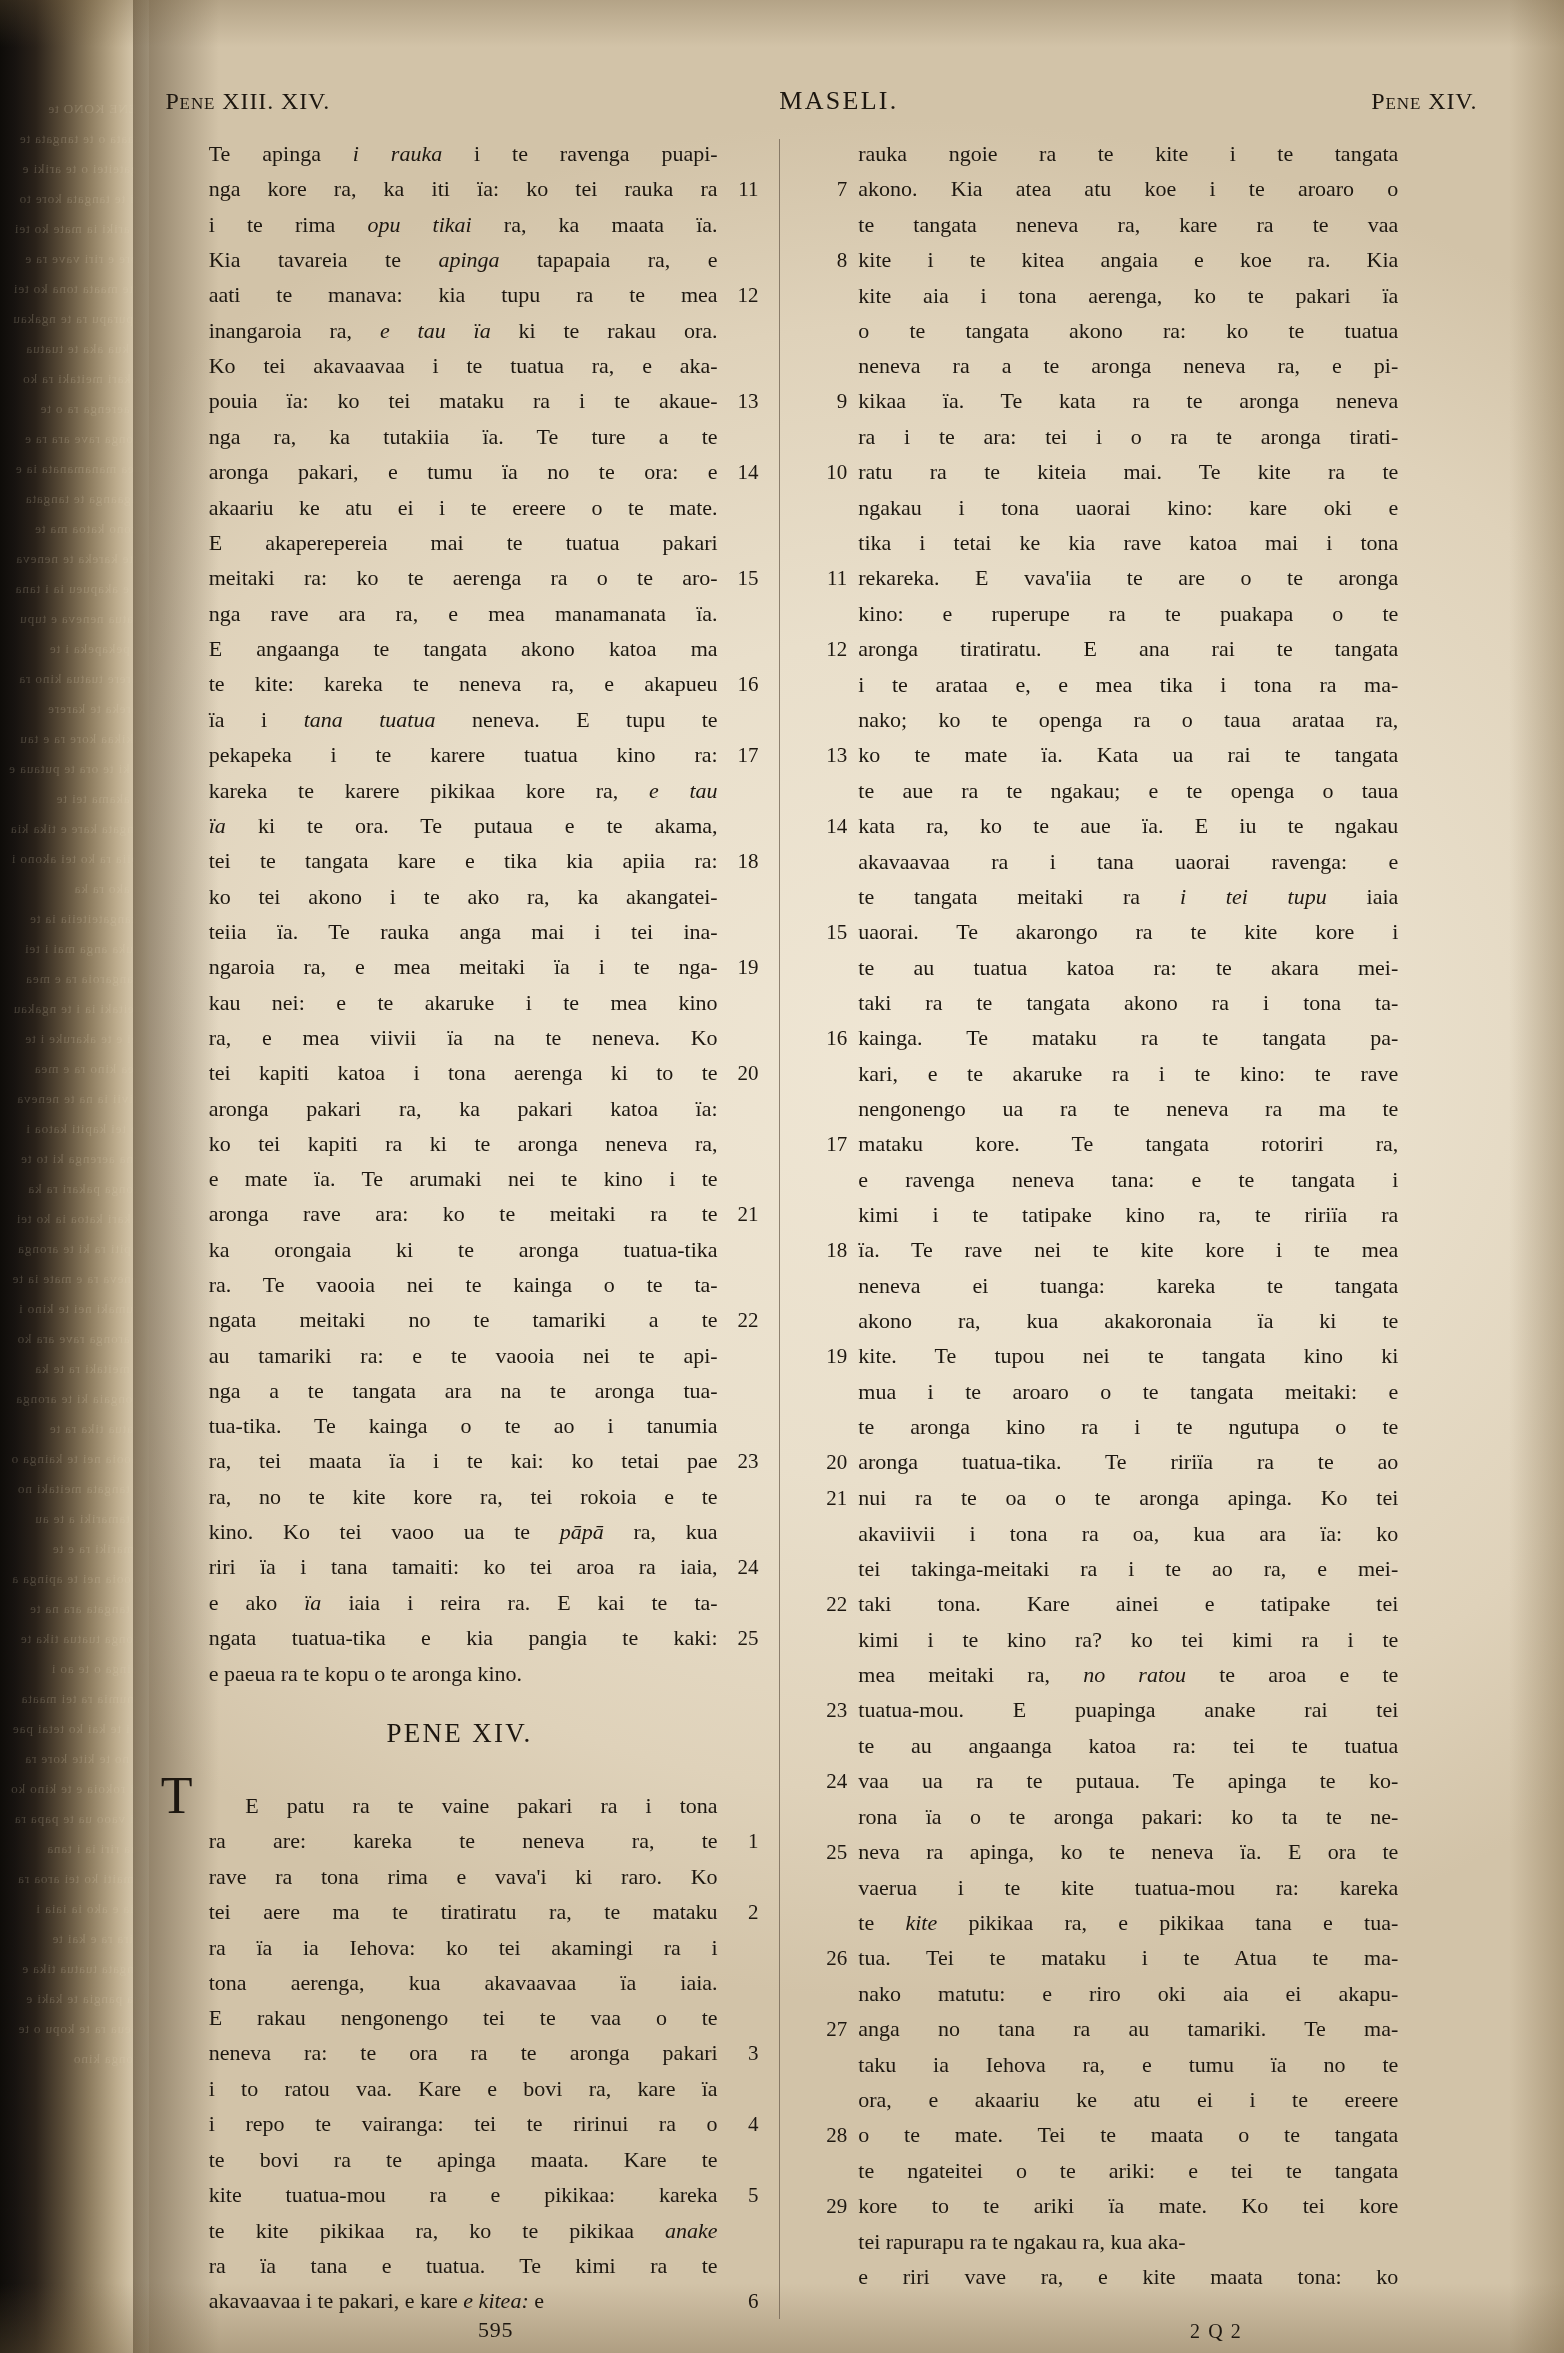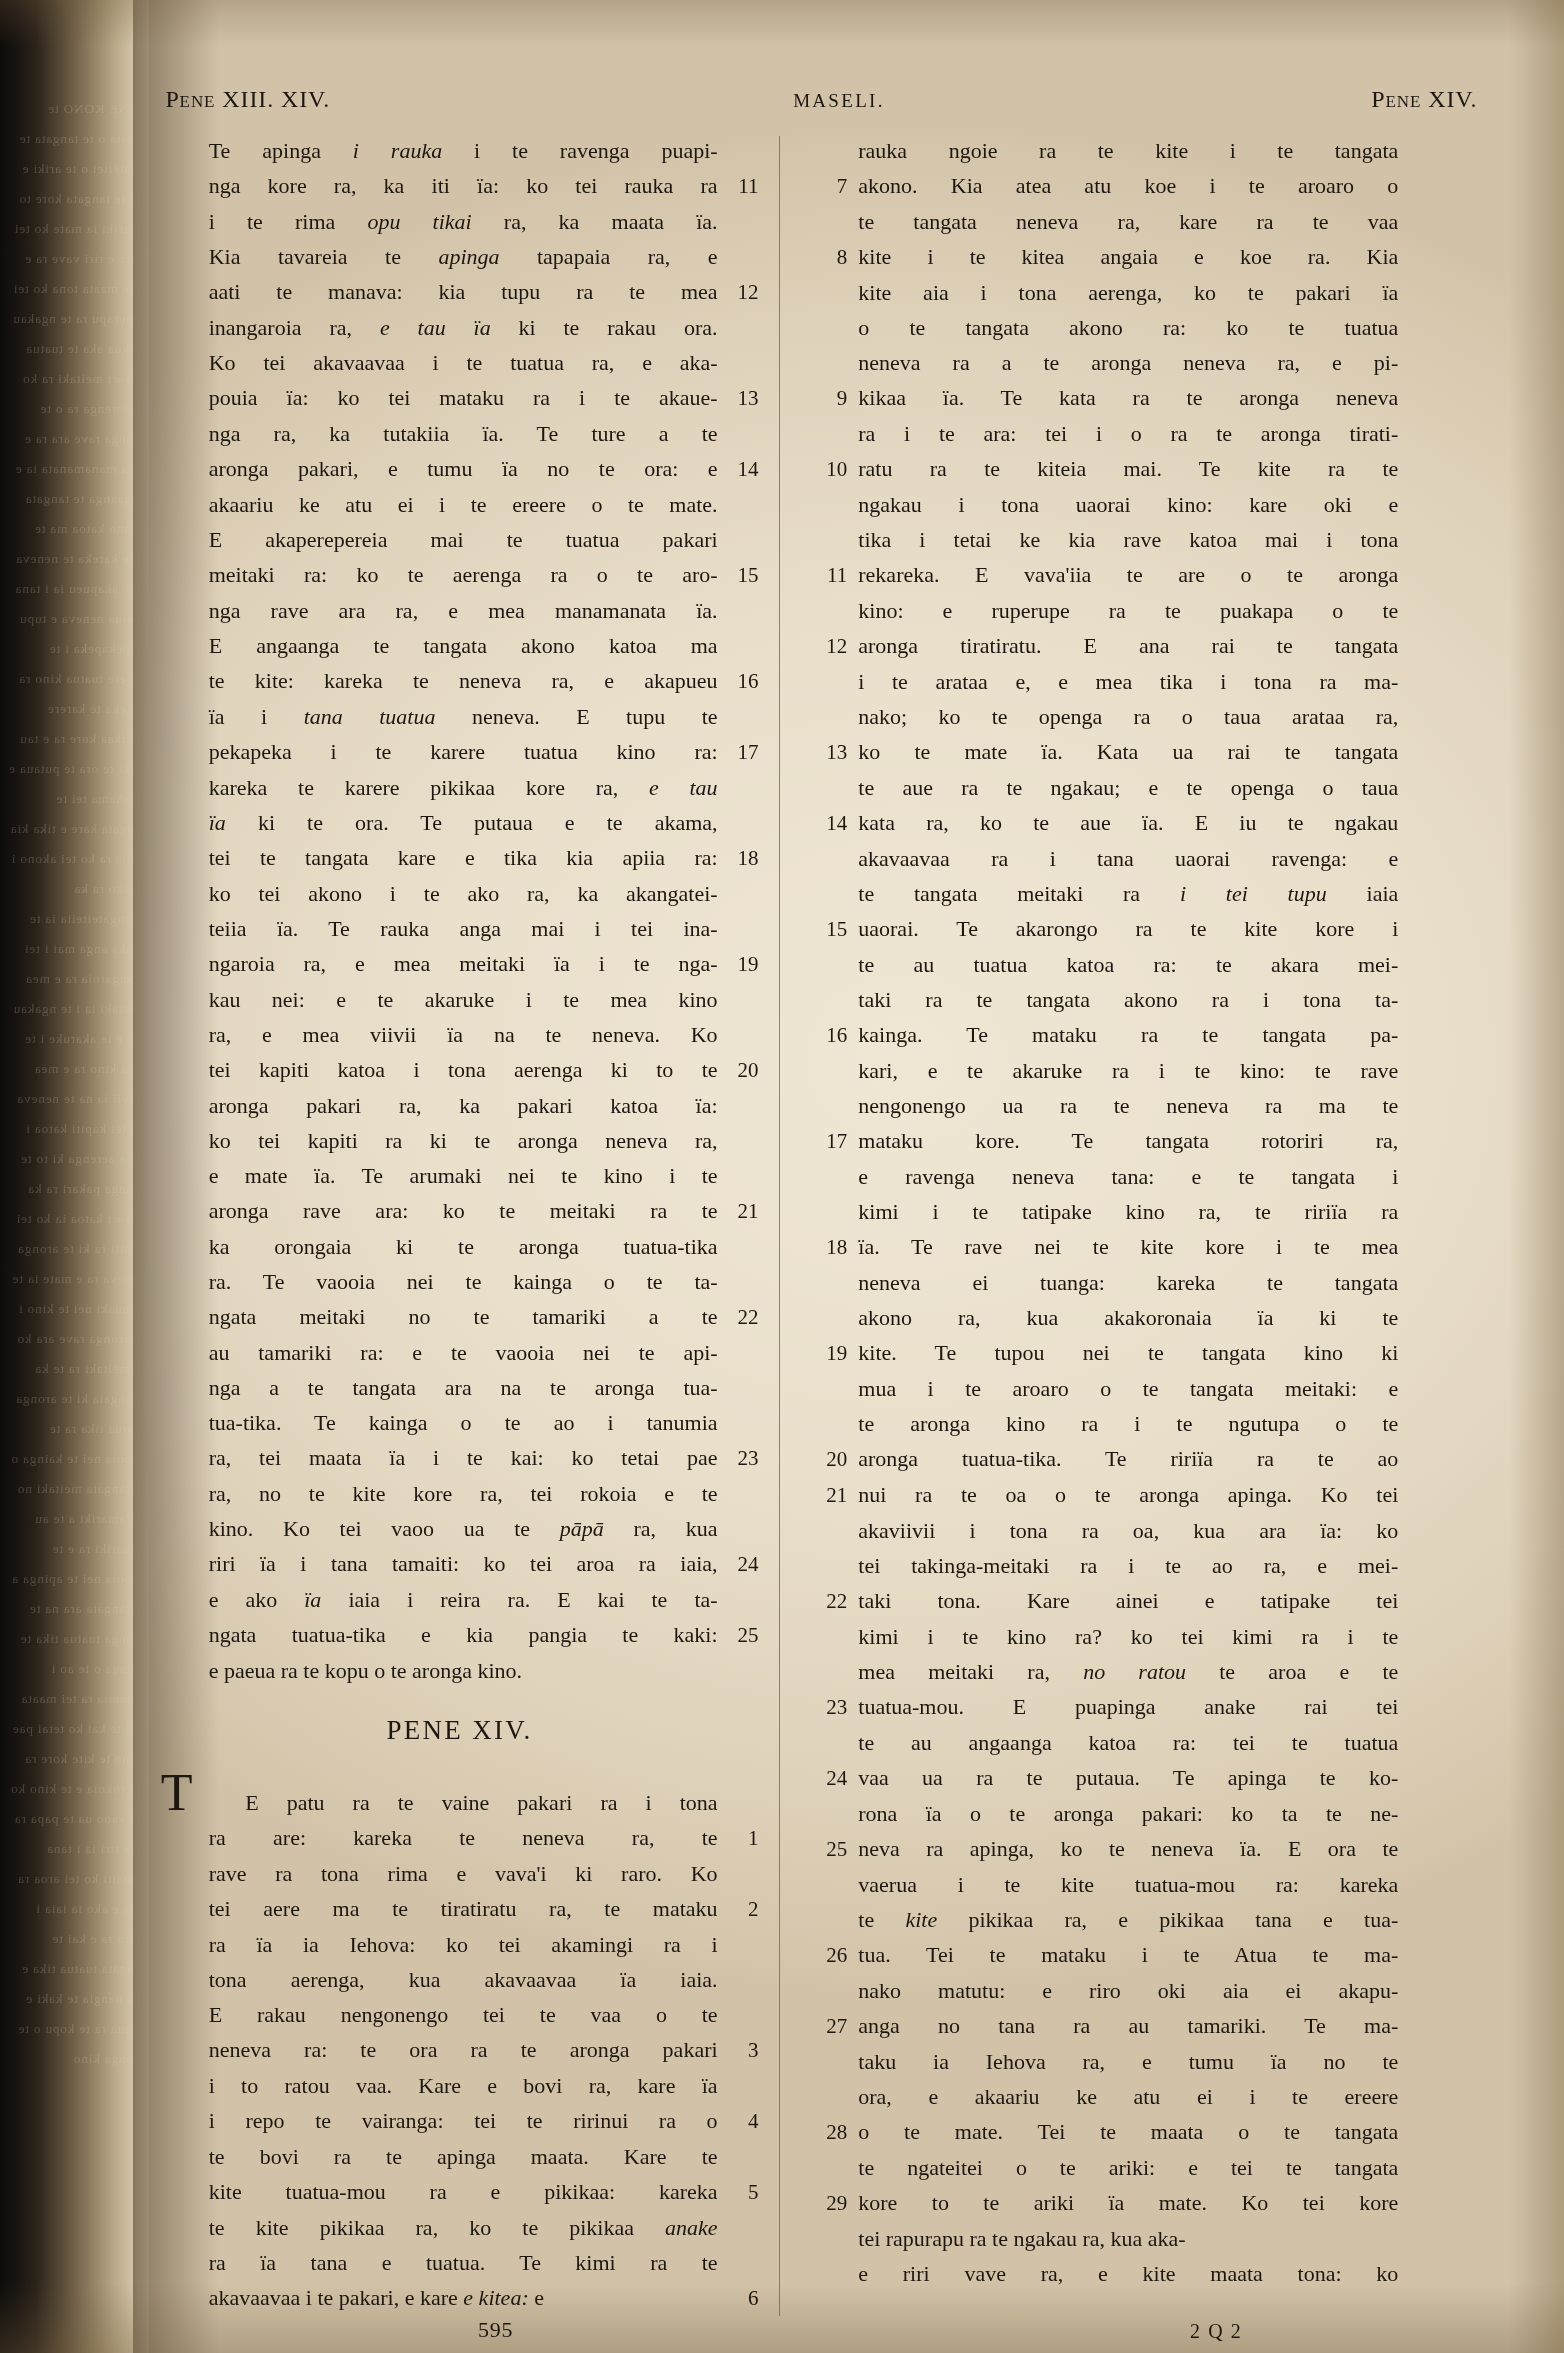--- a/index.html
+++ b/index.html
@@ -95,21 +95,21 @@
     font-size: 24px;
     letter-spacing: 0.9px;
     margin: 0 0 20.3px 0;
     padding: 0 4.7px;
   }
   .rh-left, .rh-right { white-space: nowrap; }
   .smallcaps-word {
     font-variant: small-caps;
   }
   .rh-center {
-    font-size: 19px;
+    font-size: 26px;
     letter-spacing: 2.3px;
     margin-left: -23.5px;
     text-align: center;
   }
 
   .columns {
     display: flex;
     position: relative;
   }
   .col {

